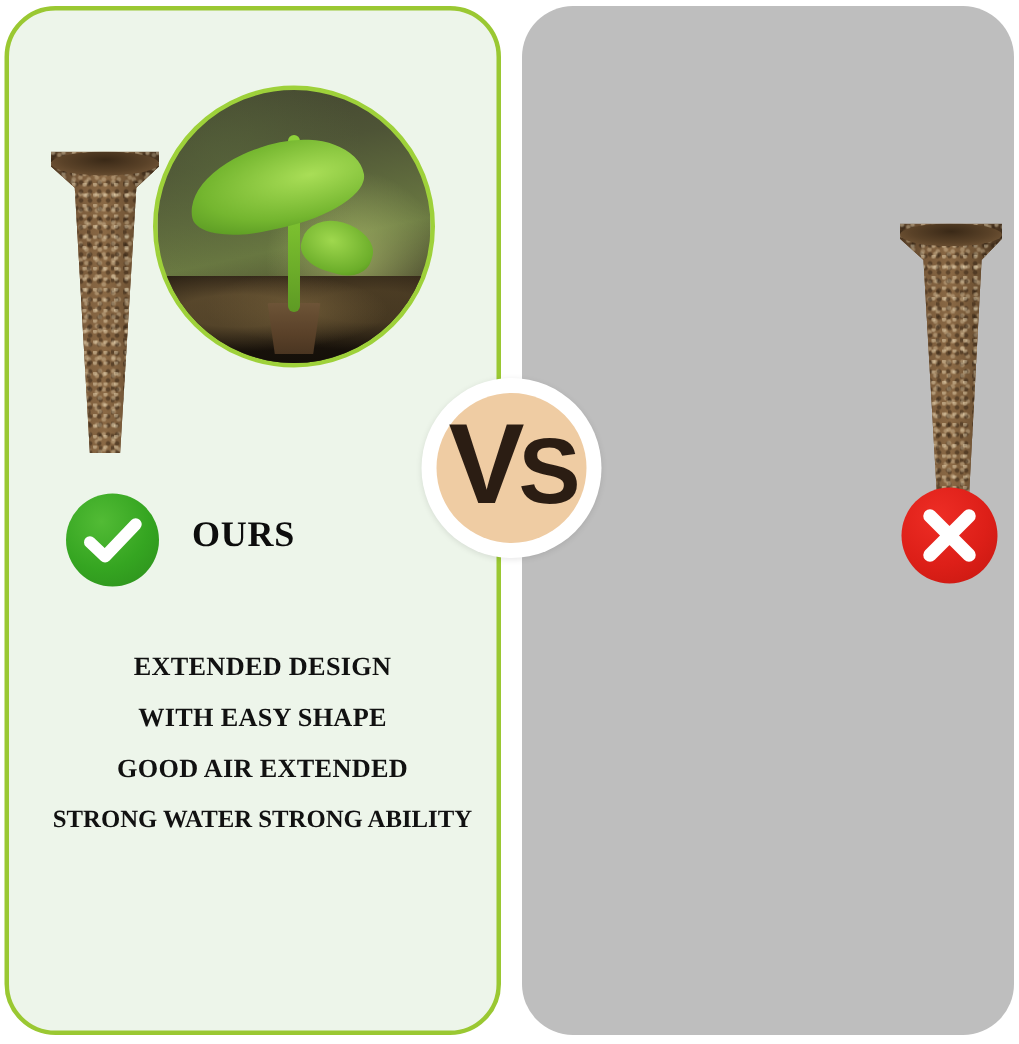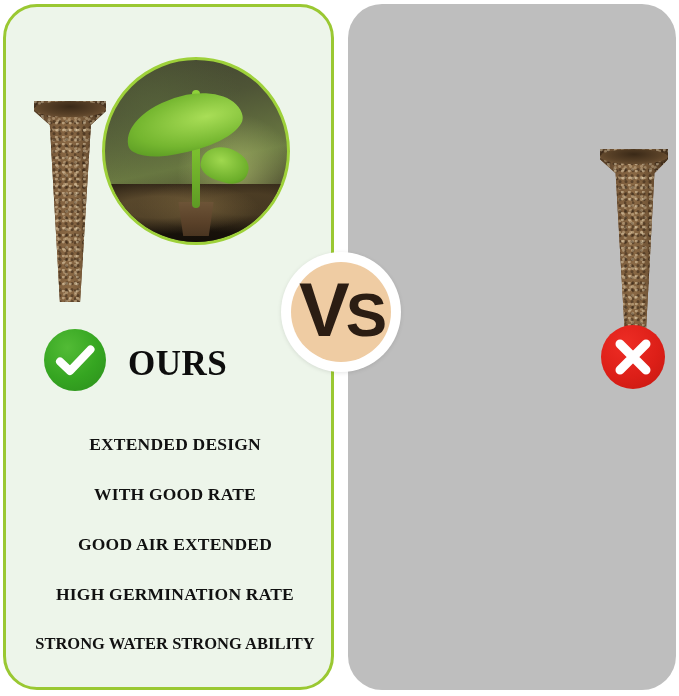--- a/index.html
+++ b/index.html
@@ -192,21 +192,21 @@
   .heading {
     position: absolute;
     font-family: "Liberation Serif", "DejaVu Serif", serif;
     font-weight: bold;
     letter-spacing: 0.5px;
     white-space: nowrap;
   }
   #heading-ours {
     left: 122px;
     top: 337px;
-    font-size: 35px;
+    font-size: 24px;
     color: #0d0d0d;
   }
 
   
   #vs-badge {
     position: absolute;
     left: 281px;
     top: 252px;
     width: 120px;
     height: 120px;
@@ -239,21 +239,21 @@
   #vs-text .v { font-size: 76px; }
   #vs-text .s { font-size: 62px; }
 
   
   .feature-list {
     position: absolute;
     top: 420px;
     display: flex;
     flex-direction: column;
     align-items: center;
-    gap: 16px;
+    gap: 0;
   }
   #list-ours { left: 8px; width: 322px; }
 
   .feature-item {
     font-family: "Liberation Serif", "DejaVu Serif", serif;
     font-weight: bold;
     font-size: 17.5px;
     line-height: 34px;
     height: 34px;
     letter-spacing: 0.2px;
@@ -275,23 +275,22 @@
       <div class="plug"></div>
       <div class="stem"></div>
       <div class="leaf-big"></div>
       <div class="leaf-small"></div>
     </div>
 
     <div class="heading" id="heading-ours">OURS</div>
 
     <div class="feature-list" id="list-ours">
       <div class="feature-item">EXTENDED DESIGN</div>
-      <div class="feature-item">WITH GOOD RATE</div>
+      <div class="feature-item">WITH EASY SHAPE</div>
       <div class="feature-item">GOOD AIR EXTENDED</div>
-      <div class="feature-item">HIGH GERMINATION RATE</div>
       <div class="feature-item wide">STRONG WATER STRONG ABILITY</div>
     </div>
   </div>
 
   <div class="panel" id="panel-others">
 
     
 
     
 

